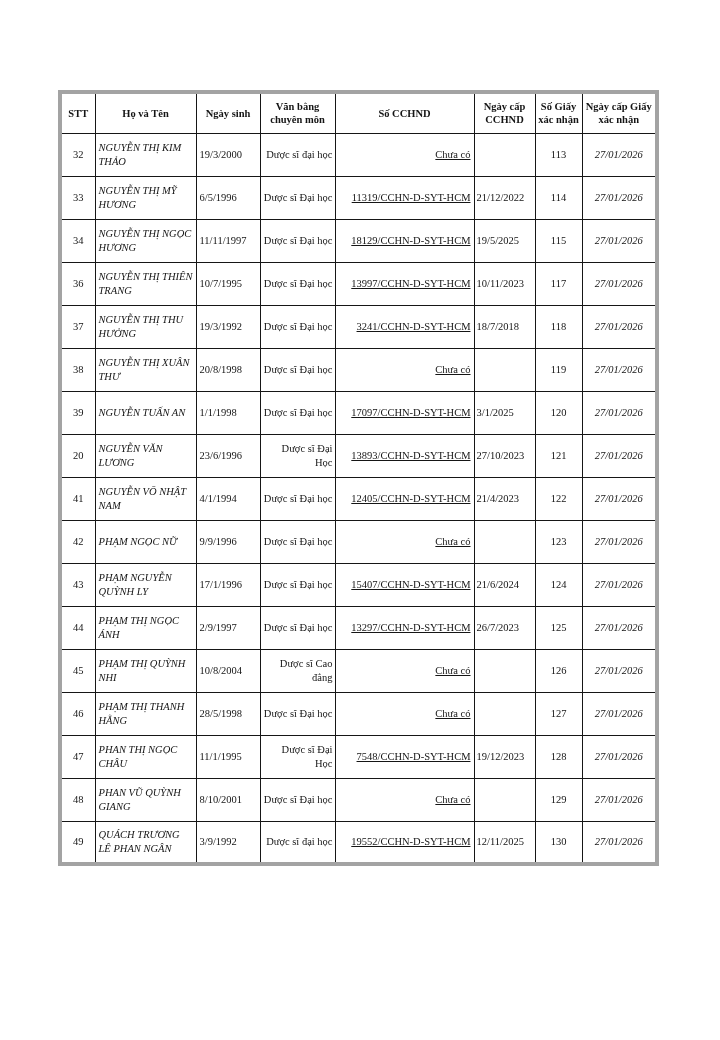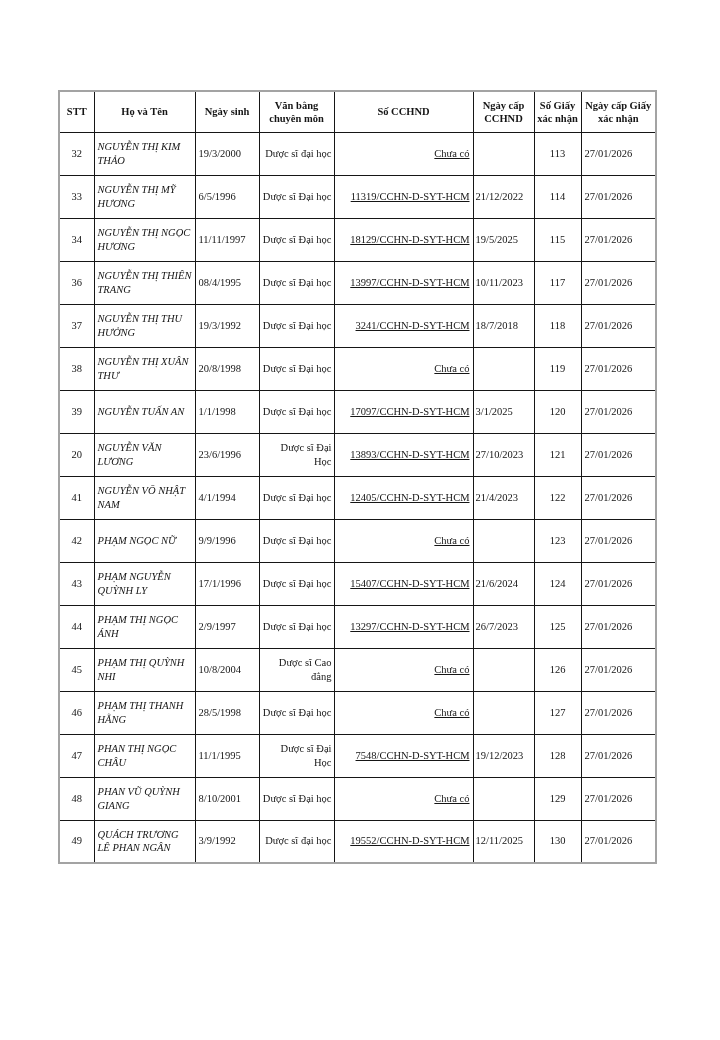--- a/index.html
+++ b/index.html
@@ -29,42 +29,42 @@
     color: #151515;
   }
   .doc-table th, .doc-table td {
     border: 1px solid #161616;
     vertical-align: middle;
     padding: 1px 3px;
     line-height: 1.3;
     overflow: hidden;
   }
   .doc-table {
-    border: 2px solid #a3a3a3;
+    border: 4px solid #a3a3a3;
   }
   .doc-table thead tr {
     height: 41px;
   }
   .doc-table thead th {
     font-weight: bold;
     text-align: center;
     line-height: 1.25;
     padding: 1px 2px;
   }
   .doc-table tbody tr {
     height: 43px;
   }
   .col-stt       { text-align: center; }
   .col-name      { text-align: left; font-style: italic; }
   .col-dob       { padding-right: 2px !important; }
   .col-degree    { text-align: right; padding: 1px 2px !important; }
   .col-cchnd     { text-align: right; padding-left: 3px !important; text-decoration: underline; }
   .col-cchnd_date{ text-align: left; padding: 1px 2px !important; }
   .col-cert_no   { text-align: center; }
-  .col-cert_date { text-align: left; padding-right: 3px !important; }
+  .col-cert_date { text-align: center; padding-right: 3px !important; font-style: italic; }
 </style>
 </head>
 <body>
 
 <div class="page">
   <table class="doc-table">
     <colgroup>
       <col style="width:35px">
       <col style="width:101px">
       <col style="width:64px">
@@ -113,21 +113,21 @@
           <td class="col-dob">11/11/1997</td>
           <td class="col-degree">Dược sĩ Đại học</td>
           <td class="col-cchnd">18129/CCHN-D-SYT-HCM</td>
           <td class="col-cchnd_date">19/5/2025</td>
           <td class="col-cert_no">115</td>
           <td class="col-cert_date">27/01/2026</td>
         </tr>
         <tr>
           <td class="col-stt">36</td>
           <td class="col-name">NGUYỄN THỊ THIÊN TRANG</td>
-          <td class="col-dob">08/4/1995</td>
+          <td class="col-dob">10/7/1995</td>
           <td class="col-degree">Dược sĩ Đại học</td>
           <td class="col-cchnd">13997/CCHN-D-SYT-HCM</td>
           <td class="col-cchnd_date">10/11/2023</td>
           <td class="col-cert_no">117</td>
           <td class="col-cert_date">27/01/2026</td>
         </tr>
         <tr>
           <td class="col-stt">37</td>
           <td class="col-name">NGUYỄN THỊ THU HƯỞNG</td>
           <td class="col-dob">19/3/1992</td>

